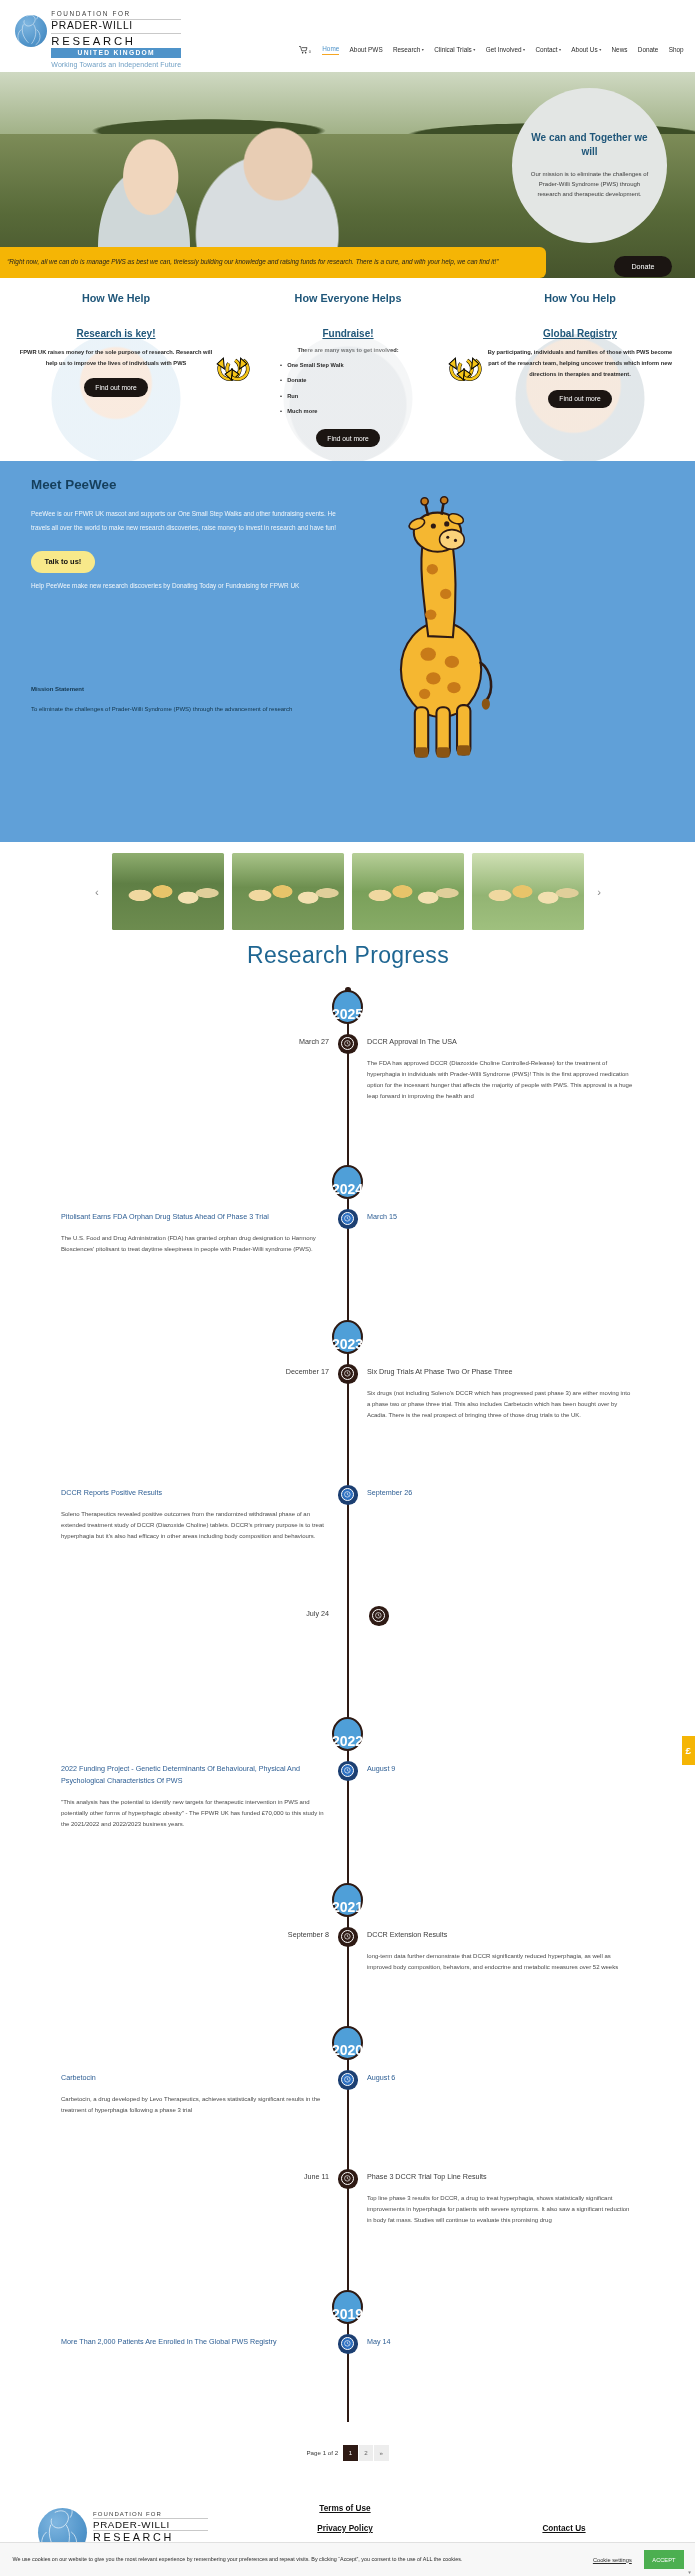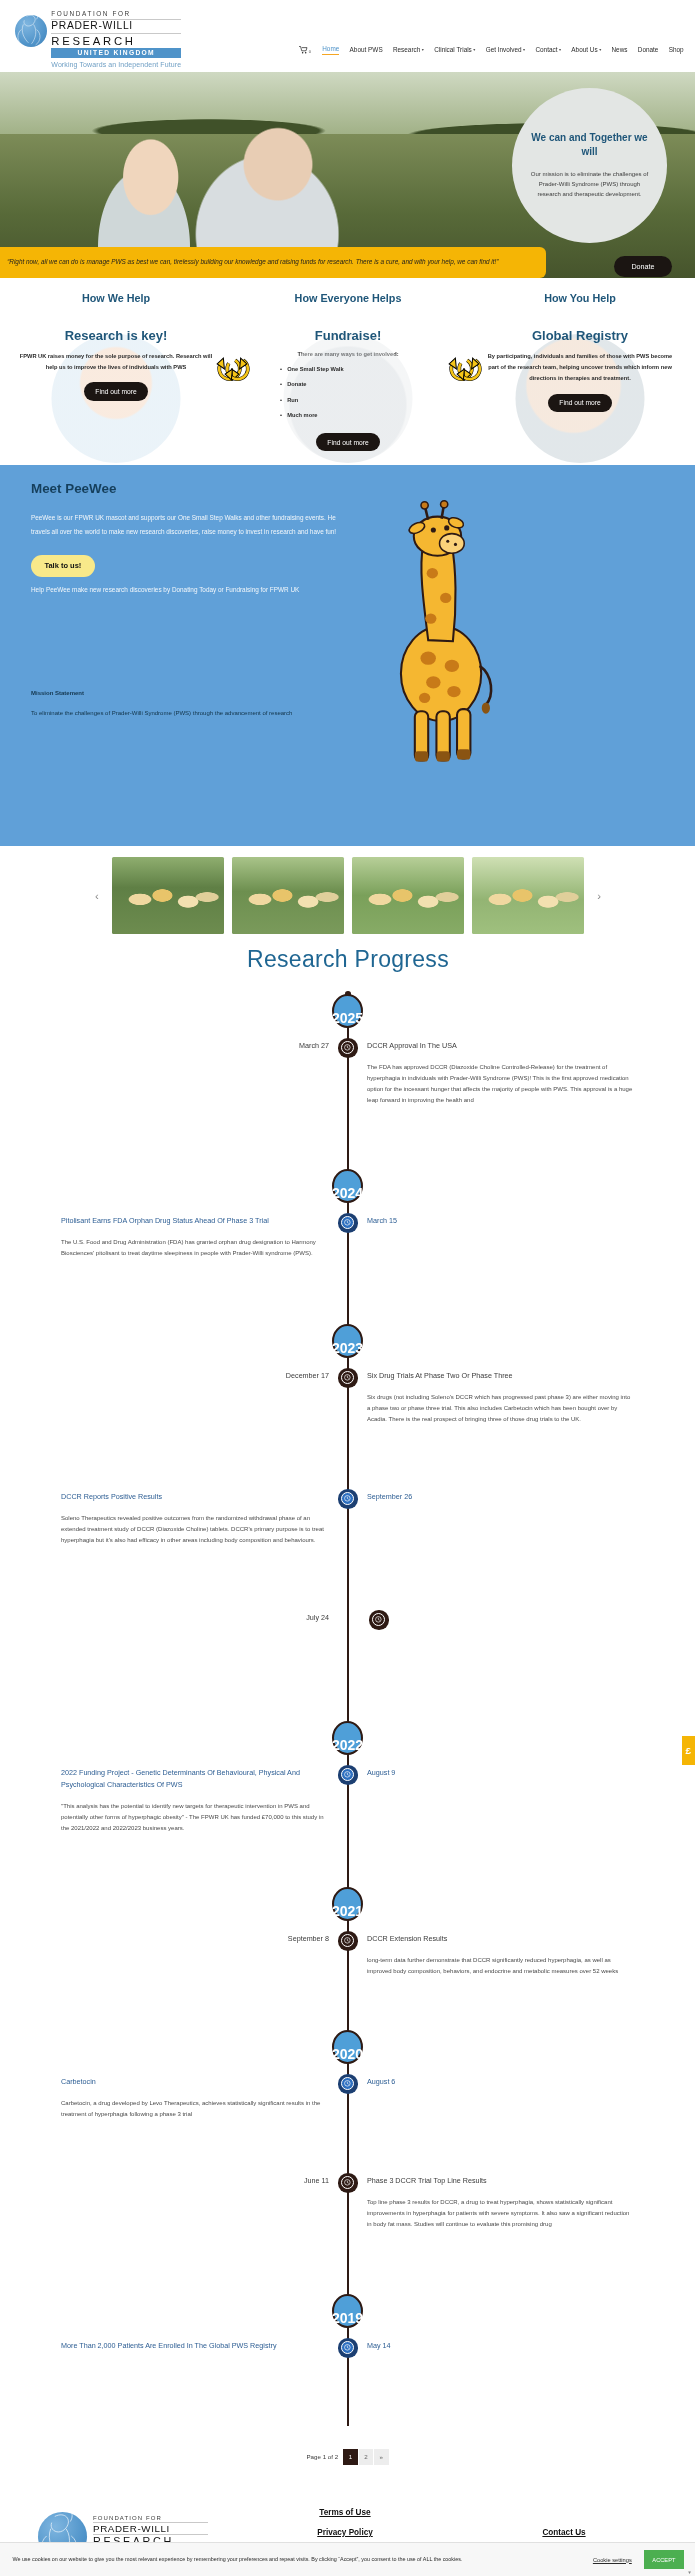--- a/index.html
+++ b/index.html
@@ -110,21 +110,21 @@
   .help-col { width: 232px; position: relative; text-align: center; padding: 0 18px; }
   .help-col h3 { font-size: 10.8px; color: #1f5679; font-weight: bold; margin-bottom: 24px; }
   .help-card { position: relative; min-height: 108px; }
   .help-card .bgimg {
     position:absolute; left: 50%; top: 5.2px; transform: translateX(-50%);
     width: 129px; height: 129px; border-radius: 50%; opacity: .42;
   }
   .bg-baby { background: radial-gradient(circle at 50% 38%, #f2cfb4 0 34%, #cfe3f0 36% 100%); }
   .bg-walk { background: radial-gradient(circle at 50% 55%, #cfd5da 0 60%, #e7eaec 62% 100%); }
   .bg-globe { background: radial-gradient(circle at 45% 40%, #e9cbb1 0 44%, #b9c6cd 46% 100%); }
-  .help-card h4 { position: relative; font-size: 13px; color: #1f5679; font-weight: bold; margin-bottom: 7.2px; }
+  .help-card h4 { position: relative; font-size: 10px; color: #1f5679; font-weight: bold; margin-bottom: 7.2px; text-decoration: underline; }
   .help-card p { position: relative; font-size: 5.7px; color: #2a2a2a; line-height: 11.3px; font-weight: bold; }
   .help-card ul { position: relative; list-style: none; margin: 5.2px 0 0 30px; text-align: left; }
   .help-card ul li { font-size: 5.7px; font-weight: bold; color: #2a2a2a; line-height: 15.5px; position: relative; padding-left: 7.2px;}
   .help-card ul li:before { content: "•"; position: absolute; left: 0; }
   .help-card .sub { font-size: 5.7px; font-weight: bold; color: #2a2a2a; margin-bottom: 2.1px; }
   .find-btn {
     position: relative; display: inline-block; margin-top: 9.3px;
     background: #1b1512; color: #fff; border: none; border-radius: 11.3px;
     padding: 5.7px 11.3px; font-size: 6.7px; cursor: pointer;
     font-family: "Liberation Sans", sans-serif;

